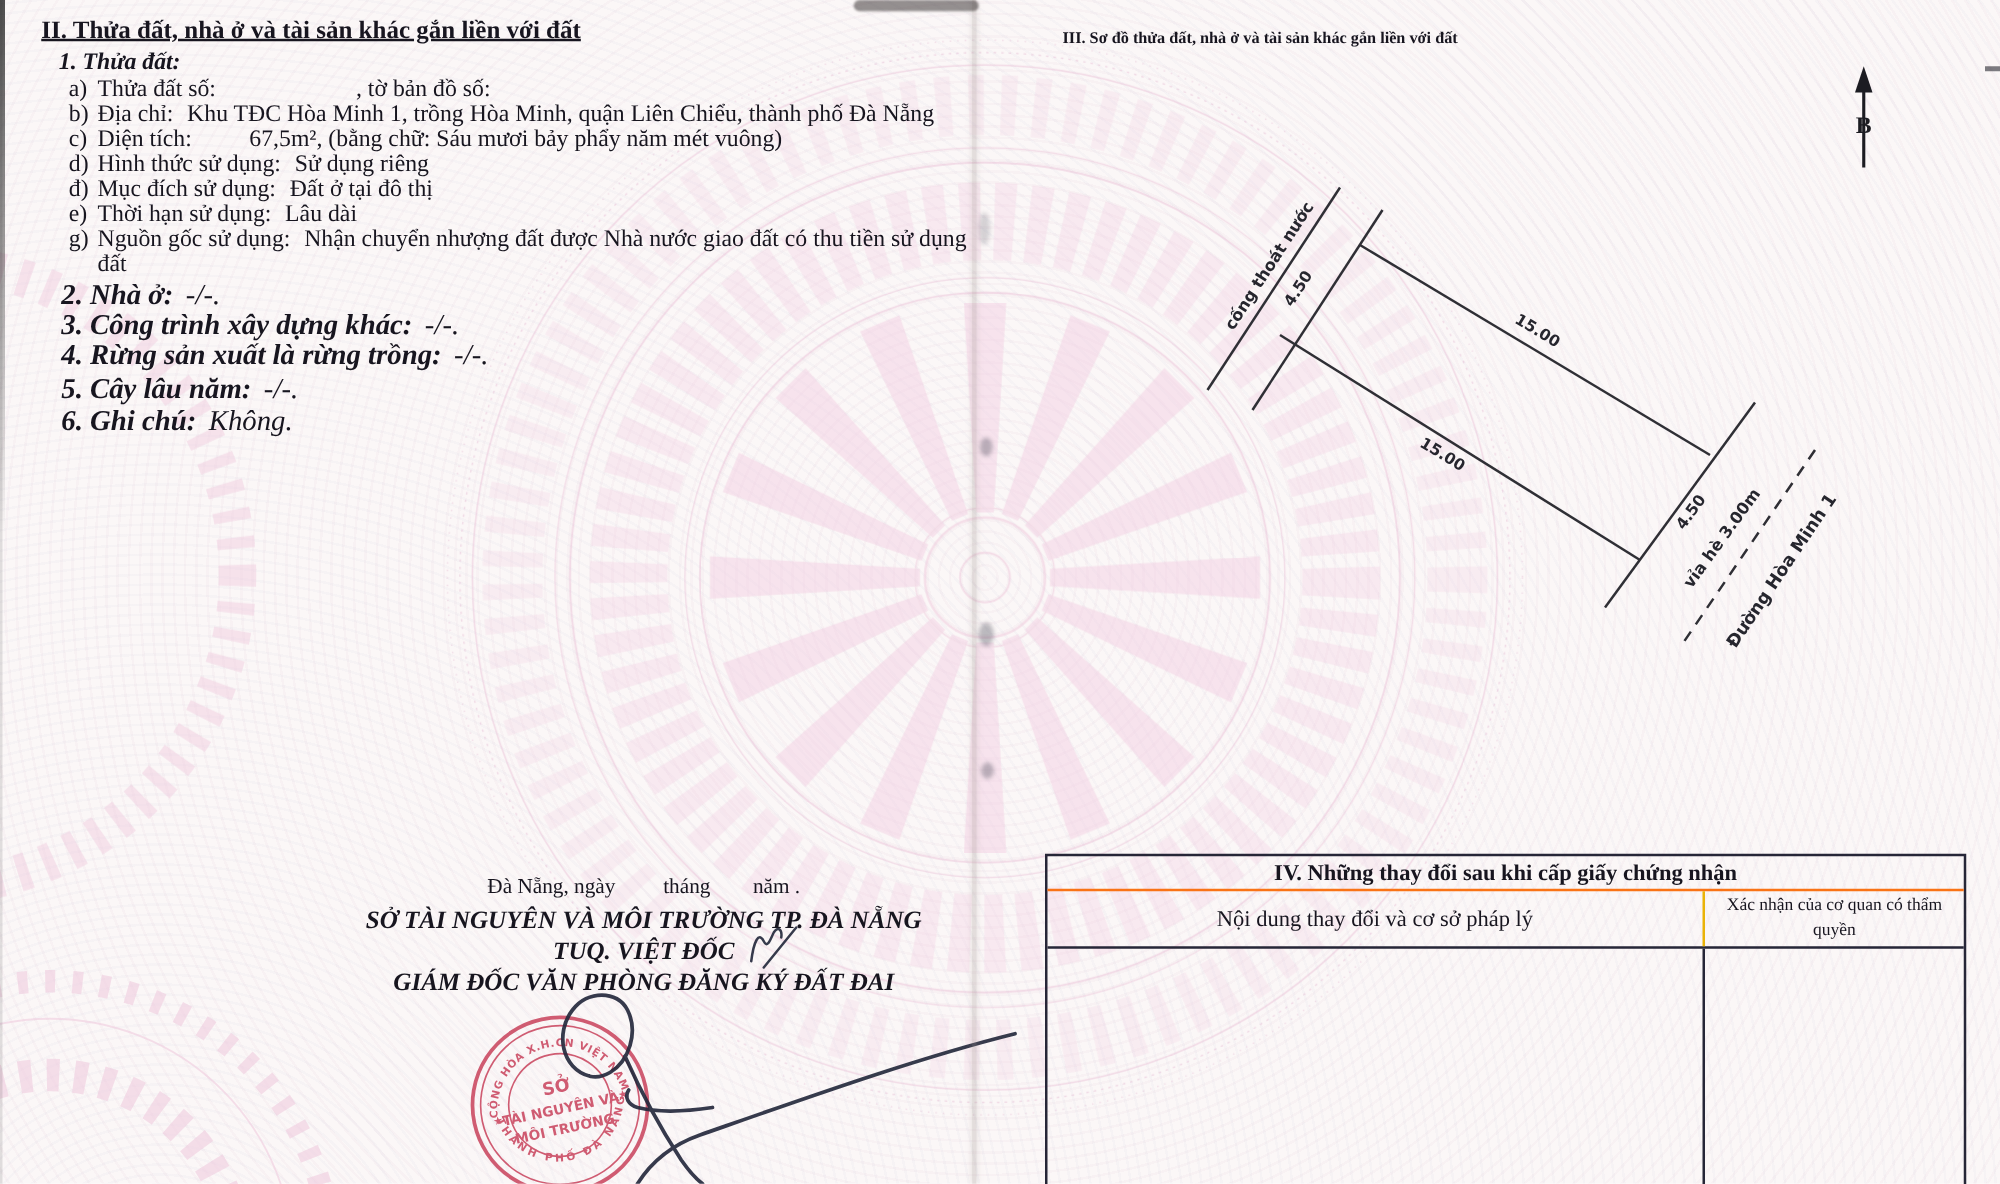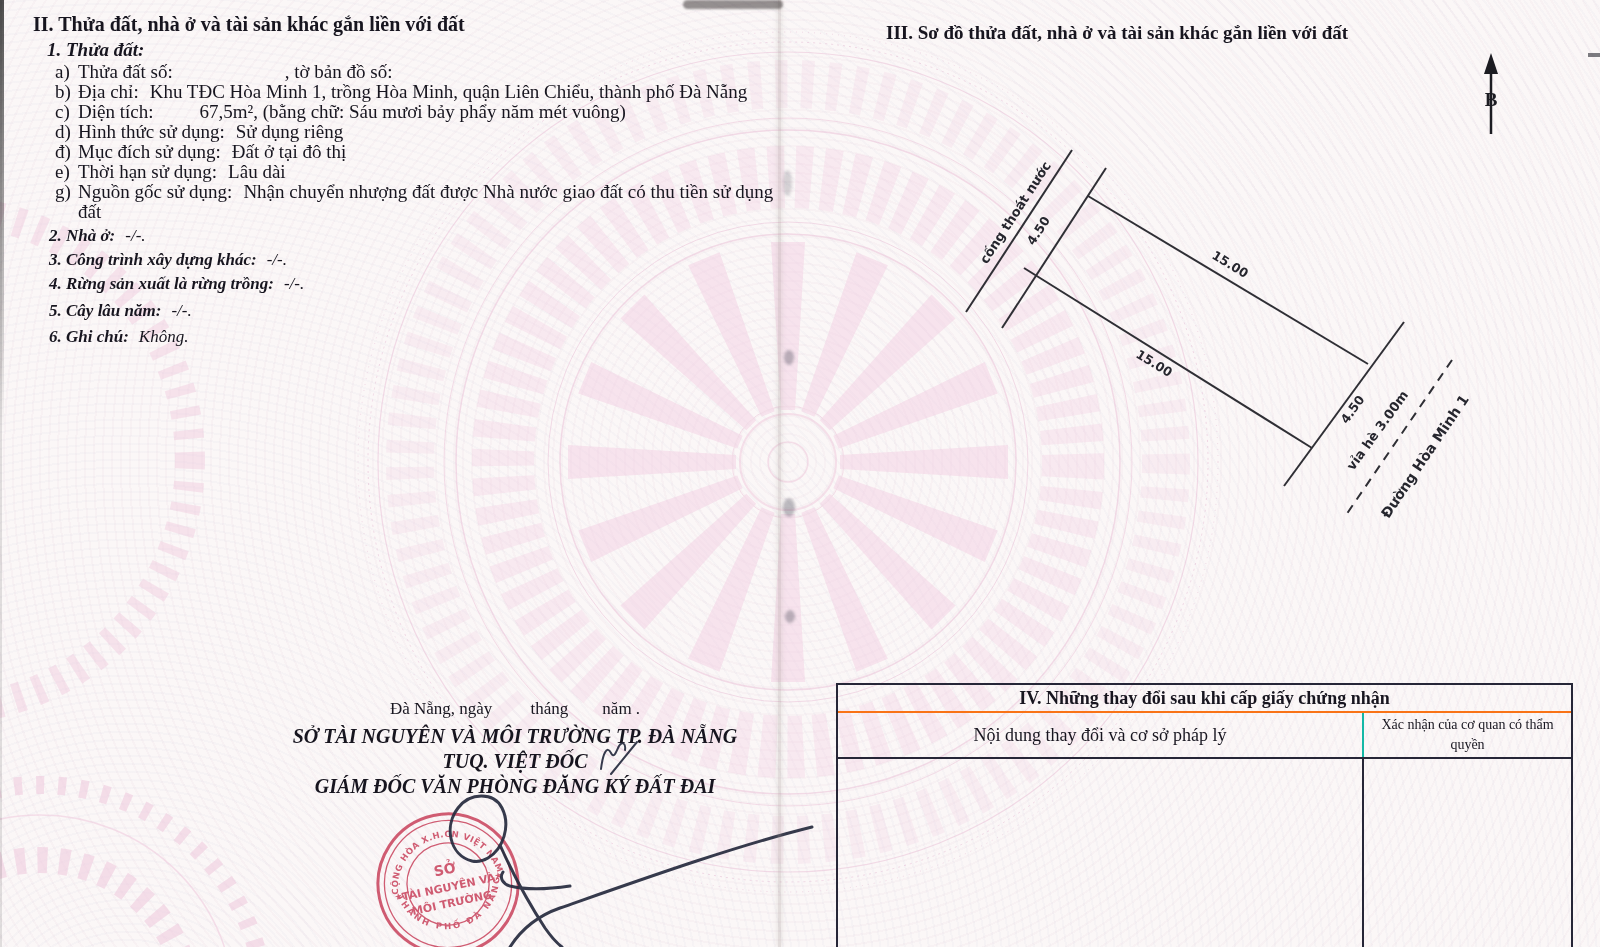--- a/index.html
+++ b/index.html
@@ -10,45 +10,45 @@
         rgba(195,145,175,0.055) 0 2px, rgba(255,255,255,0) 2px 9px);}
   .tex2{background:repeating-radial-gradient(circle at 8% 112%,
         rgba(140,150,190,0.045) 0 2px, rgba(255,255,255,0) 2px 8px);}
   svg.wm{position:absolute;left:0;top:0;z-index:1;}
   .txt{position:relative;z-index:2;}
   svg.ov{position:absolute;left:0;top:0;z-index:3;pointer-events:none;}
   .marks{position:absolute;inset:0;z-index:4;pointer-events:none;}
 
   
   .sec2{position:absolute;left:33px;top:12px;width:748px;}
-  .h2{font-size:20px;font-weight:bold;line-height:24px;}
+  .h2{font-size:20px;font-weight:bold;line-height:24px;text-decoration:underline;}
   .sub1{font-size:19px;font-weight:bold;font-style:italic;margin:3px 0 1px 14px;}
   .itm{position:relative;padding-left:45px;font-size:19px;line-height:20px;}
   .itm .mk{position:absolute;left:22px;}
   .gapA{display:inline-block;width:112px;}
   .gapC{display:inline-block;width:46px;}
   .gapS{display:inline-block;width:11px;}
-  .num{font-size:17px;font-weight:bold;font-style:italic;margin:3px 0 0 16px;line-height:21px;}
+  .num{font-size:23px;font-weight:bold;font-style:italic;margin:3px 0 0 16px;line-height:21px;}
   .num .val{font-weight:normal;margin-left:10px;}
 
   
-  .h3{position:absolute;left:886px;top:22px;width:520px;font-size:19px;font-weight:bold;}
+  .h3{position:absolute;left:850px;top:22px;width:520px;font-size:13px;font-weight:bold;}
 
   
   .sig{position:absolute;left:275px;top:699px;width:480px;text-align:center;}
   .sig-date{font-size:17px;white-space:pre;margin-bottom:5px;}
   .sig-org,.sig-tuq,.sig-sub{font-size:20px;font-weight:bold;font-style:italic;line-height:25px;}
 
   
   .tbl{position:absolute;left:836px;top:683px;width:733px;height:300px;
        border:2px solid #262637;}
   .tbl-title{height:26px;line-height:26px;border-bottom:2px solid #f97316;
        text-align:center;font-size:18px;font-weight:bold;}
   .tbl-cols{display:flex;height:44px;border-bottom:2px solid #262637;}
-  .tc1{width:524px;border-right:2px solid #14b8a6;display:flex;align-items:center;
+  .tc1{width:524px;border-right:2px solid #eab308;display:flex;align-items:center;
        justify-content:center;font-size:18px;font-family:Liberation Serif, serif;}
   .tc2{flex:1;display:flex;align-items:center;justify-content:center;text-align:center;
        font-size:14px;line-height:20px;padding:0 16px;}
   .tbl-body{display:flex;height:226px;}
   .tb1{width:524px;border-right:2px solid #262637;}
 
   
   .fold{position:absolute;left:778px;top:0;width:3px;height:947px;
         background:rgba(158,148,142,0.26);box-shadow:0 0 5px rgba(158,148,142,0.35);}
   .edgeL{position:absolute;left:0;top:0;width:4px;height:430px;

